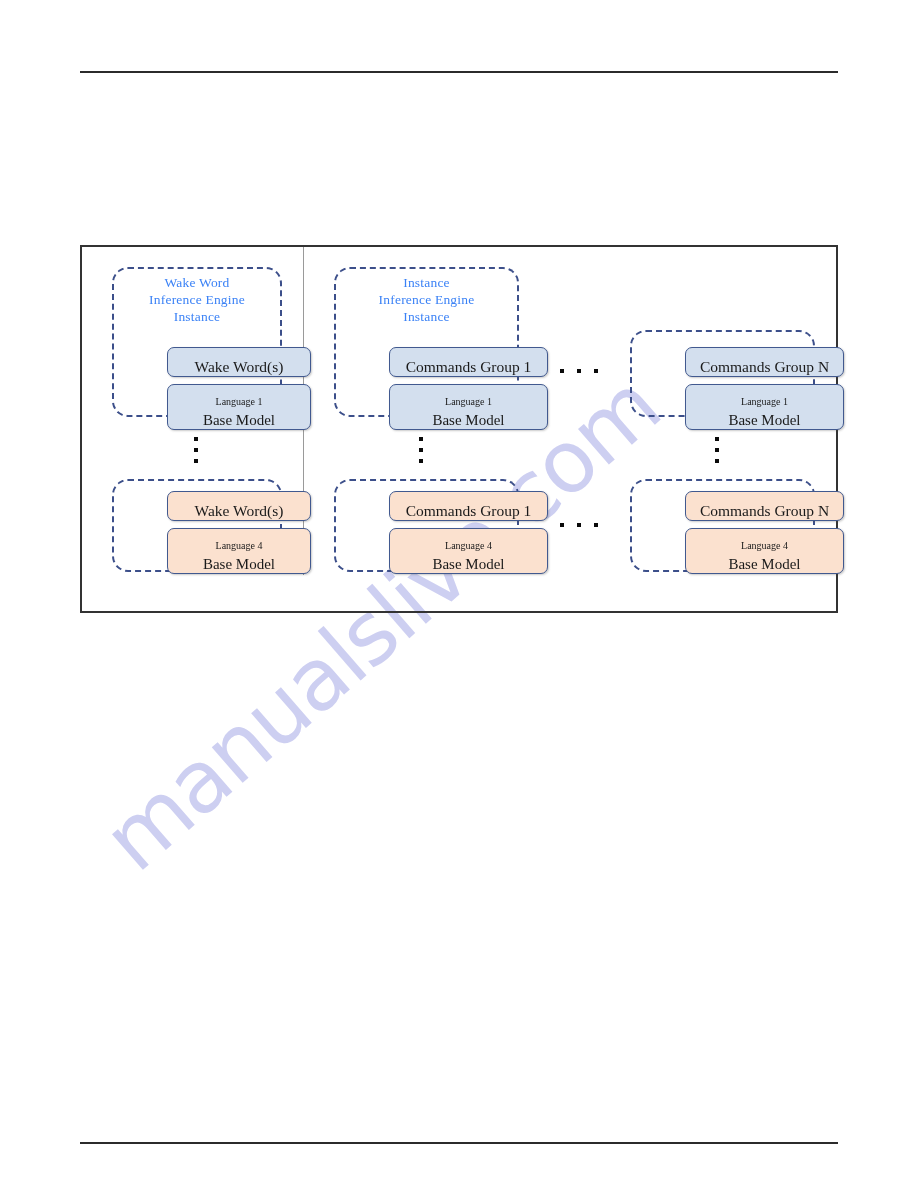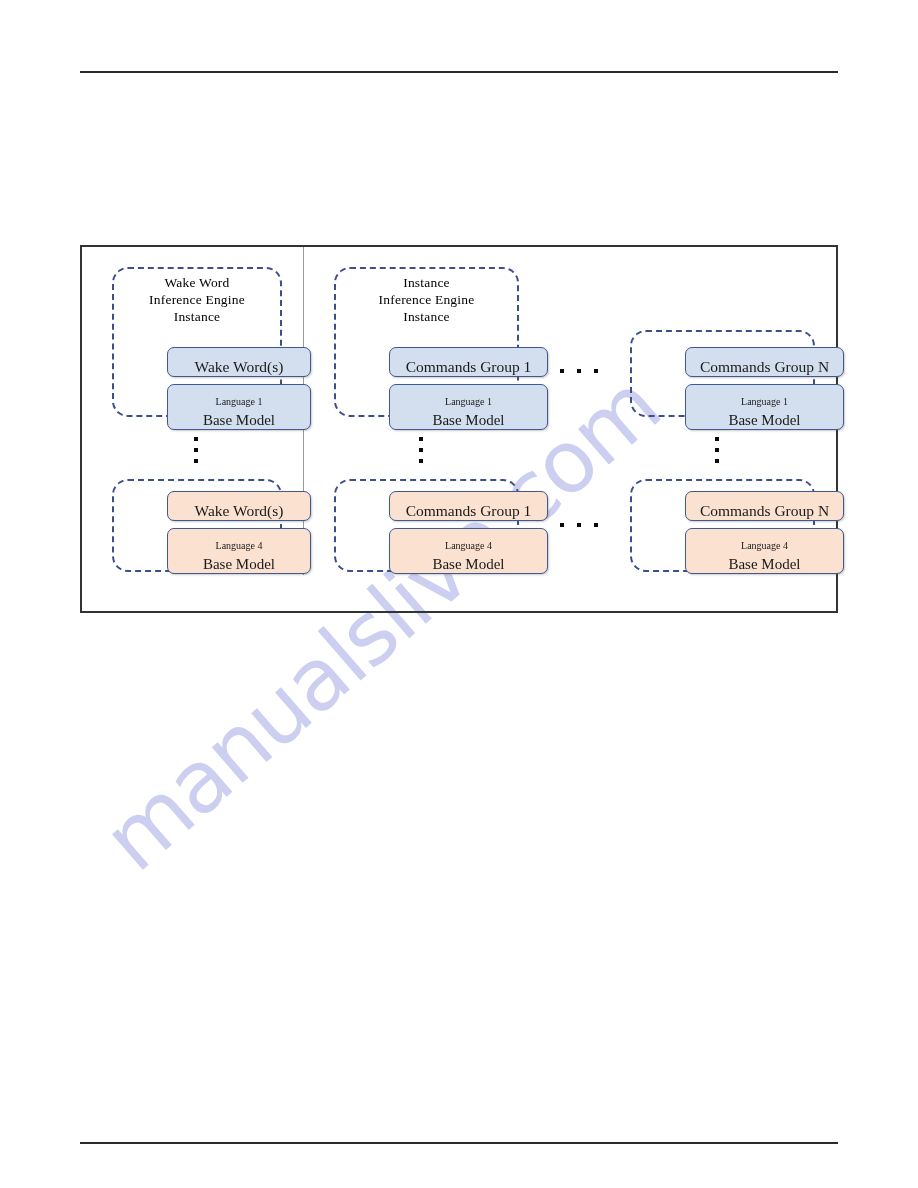--- a/index.html
+++ b/index.html
@@ -74,21 +74,21 @@
     border: 2px dashed #3c4f8a;
     border-radius: 16px;
     box-sizing: border-box;
     background: transparent;
   }
 
   .inst-header {
     text-align: center;
     font-size: 13.5px;
     line-height: 17px;
-    color: #000000;
+    color: #3b82f6;
     padding-top: 5px;
     letter-spacing: 0.2px;
   }
   .inst-header .hl { display: block; white-space: nowrap; }
 
   
   .box {
     border: 1.6px solid #41598f;
     border-radius: 7px;
     box-sizing: border-box;

